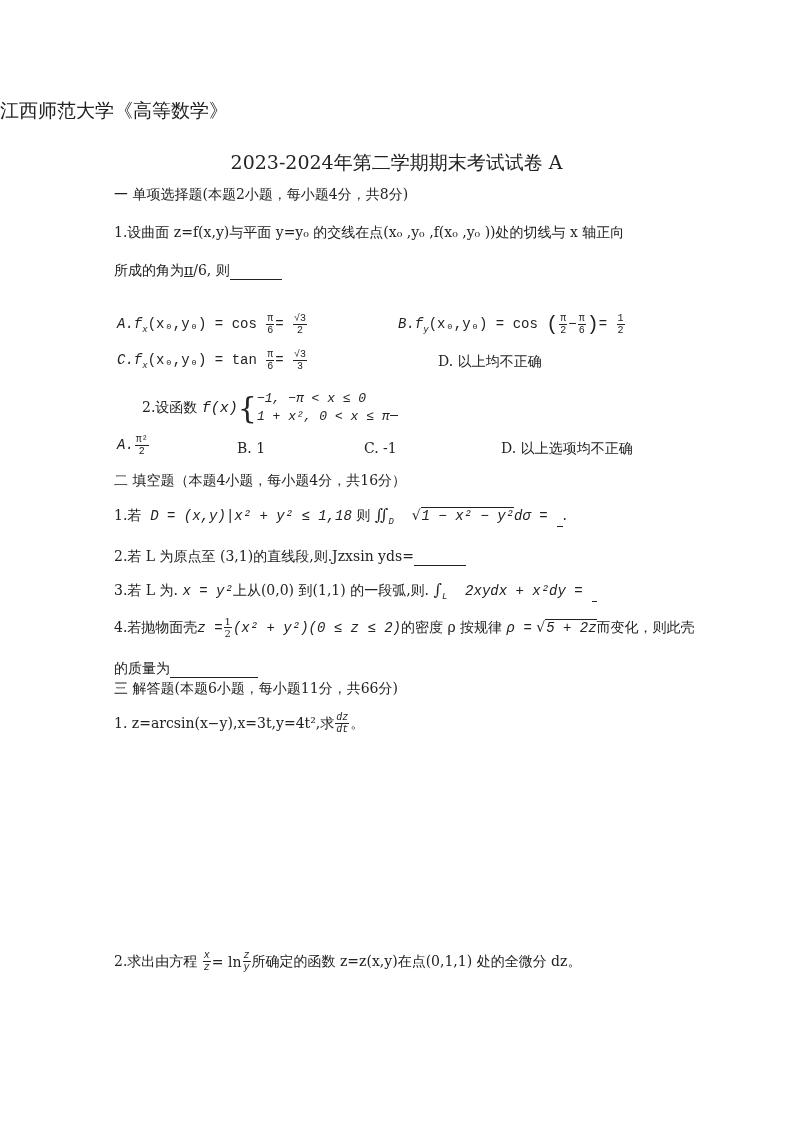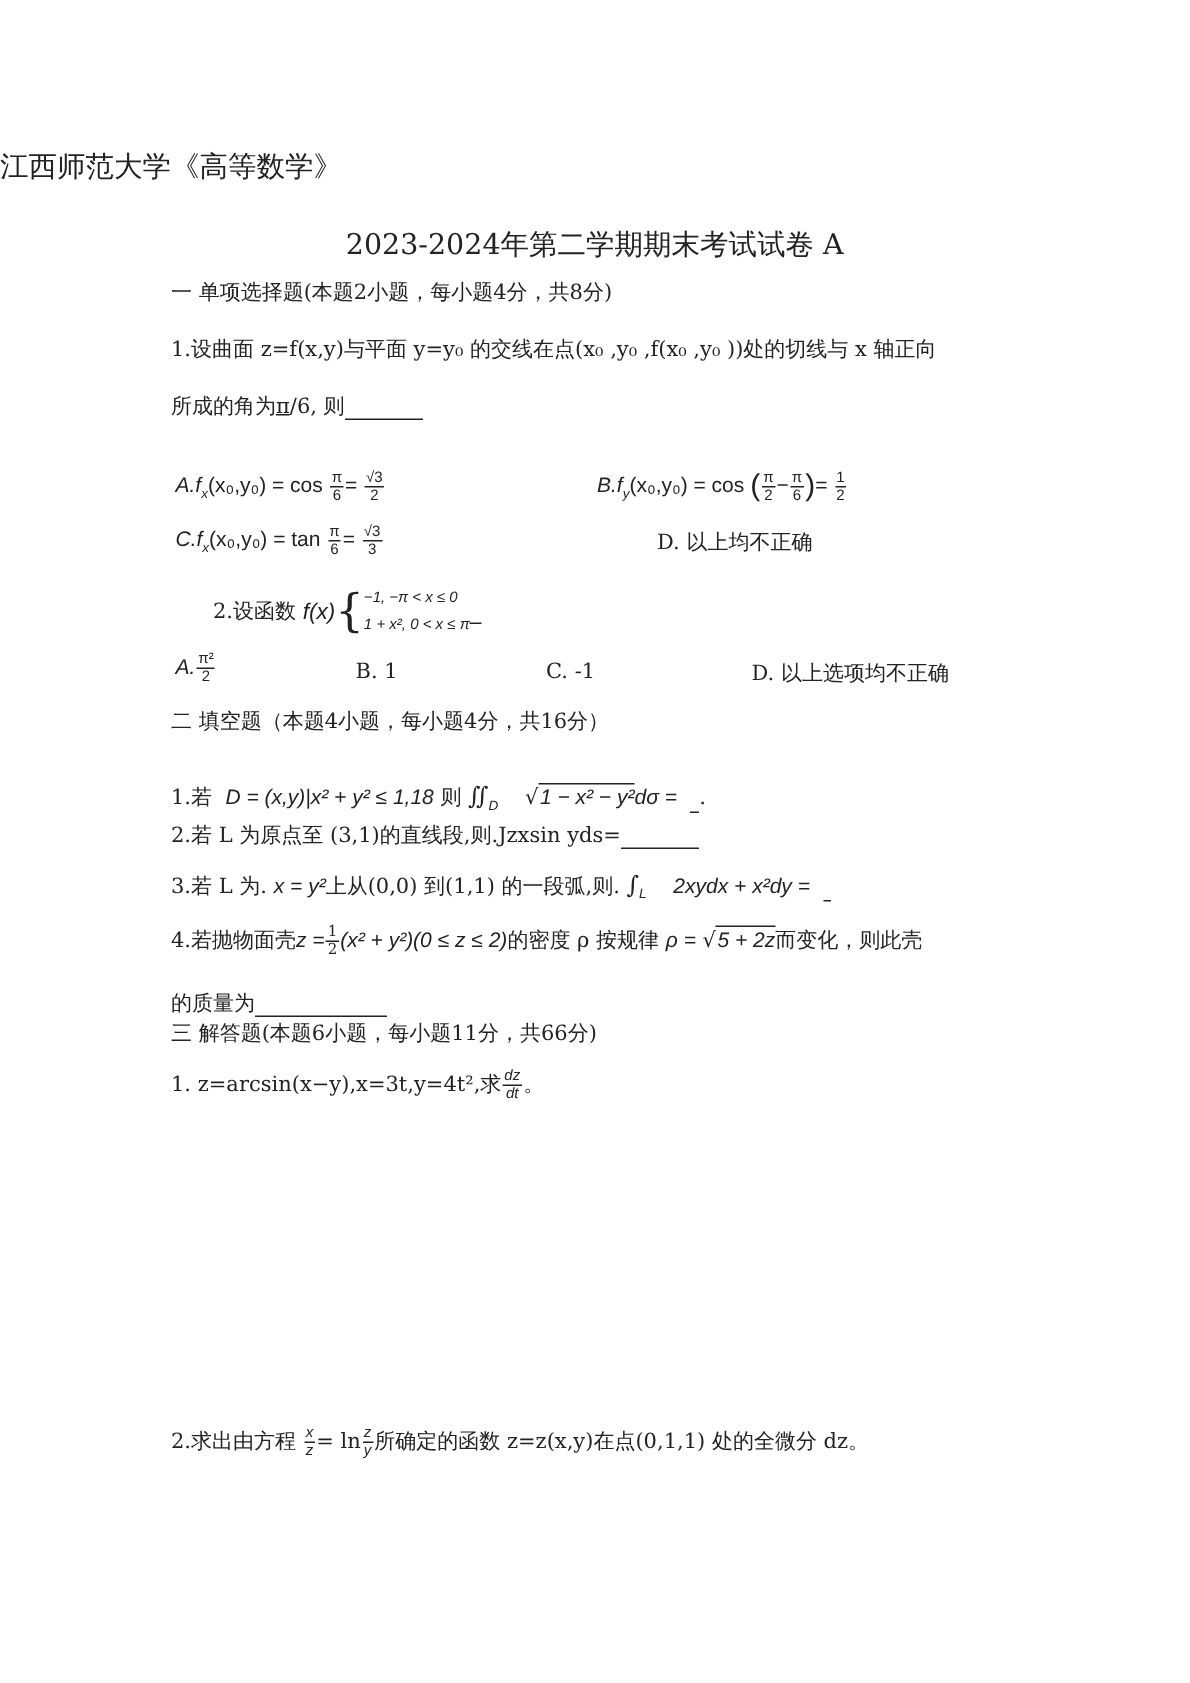--- a/index.html
+++ b/index.html
@@ -3,29 +3,29 @@
 <meta charset="utf-8">
 <style>
   html, body { margin: 0; padding: 0; background: #ffffff; }
   body { width: 793px; height: 1122px; position: relative; overflow: hidden;
          font-family: "DejaVu Serif", "Liberation Serif", serif; color: #222; }
   .abs { position: absolute; white-space: nowrap; }
   .title1 { top: 98px; left: 0; width: 793px; font-size: 19px; }
   .title2 { top: 150px; left: 0; width: 793px; text-align: center; font-size: 19px; }
   .sec { font-size: 14px; }
   .q { font-size: 14px; }
-  .math { font-family: Liberation Sans, sans-serif; font-style: italic; }
+  .math { font-family: Liberation Mono, monospace; font-style: italic; }
   .rm { font-style: normal; }
   .frac { display: inline-block; vertical-align: middle; text-align: center; font-size: 10px; line-height: 11px; margin: 0 1px; }
   .frac > span { display: block; }
   .frac > span.num { border-bottom: 1px solid #222; padding: 0 1px; }
   .blank { display: inline-block; border-bottom: 1px solid #222; height: 14px; vertical-align: bottom; }
   .uline { text-decoration: underline; }
   .brace { display: inline-block; vertical-align: middle; font-size: 30px; line-height: 30px; font-style: normal; }
-  .cases { display: inline-block; vertical-align: middle; line-height: 18px; font-size: 10px; }
+  .cases { display: inline-block; vertical-align: middle; line-height: 18px; font-size: 13px; }
   .cases > span { display: block; }
   .sqrt { border-top: 1px solid #222; padding-left: 1px; }
   sub { font-size: 9px; }
 </style>
 </head>
 <body>
 
 <div class="abs title1">江西师范大学《高等数学》</div>
 <div class="abs title2">2023-2024年第二学期期末考试试卷 A</div>
 
@@ -63,21 +63,21 @@
 
 <div class="abs q math" style="top:434px; left:117px;">
   <span>A.</span><span class="frac rm"><span class="num">π²</span><span>2</span></span>
 </div>
 <div class="abs q" style="top:440px; left:237px;">B. 1</div>
 <div class="abs q" style="top:440px; left:364px;">C. -1</div>
 <div class="abs q" style="top:440px; left:501px;">D. 以上选项均不正确</div>
 
 <div class="abs sec" style="top:472px; left:114px;">二 填空题（本题4小题，每小题4分，共16分）</div>
 
-<div class="abs q" style="top:521px; left:114px;">
+<div class="abs q" style="top:505px; left:114px;">
   <span>1.若</span>&nbsp;&nbsp;<span class="math">D = (x,y)|x² + y² ≤ 1,18</span>&nbsp;<span>则</span>&nbsp;<span style="font-size:16px;">∬</span><sub class="math">D</sub>&nbsp;&nbsp;&nbsp;&nbsp;√<span class="math sqrt">1 − x² − y²</span><span class="math">dσ =</span>&nbsp;&nbsp;<span class="blank" style="width:6px;"></span><span>.</span>
 </div>
 
 <div class="abs q" style="top:548px; left:114px;">
   <span>2.若 L 为原点至 (3,1)的直线段,则.Jzxsin yds=</span><span class="blank" style="width:52px;"></span>
 </div>
 
 <div class="abs q" style="top:580px; left:114px;">
   <span>3.若 L 为.</span>&nbsp;<span class="math">x = y²</span><span>上从(0,0) 到(1,1) 的一段弧,则.</span>&nbsp;<span style="font-size:16px;">∫</span><sub class="math">L</sub>&nbsp;&nbsp;&nbsp;&nbsp;<span class="math">2xydx + x²dy =</span>&nbsp;&nbsp;<span class="blank" style="width:5px;"></span>
 </div>

